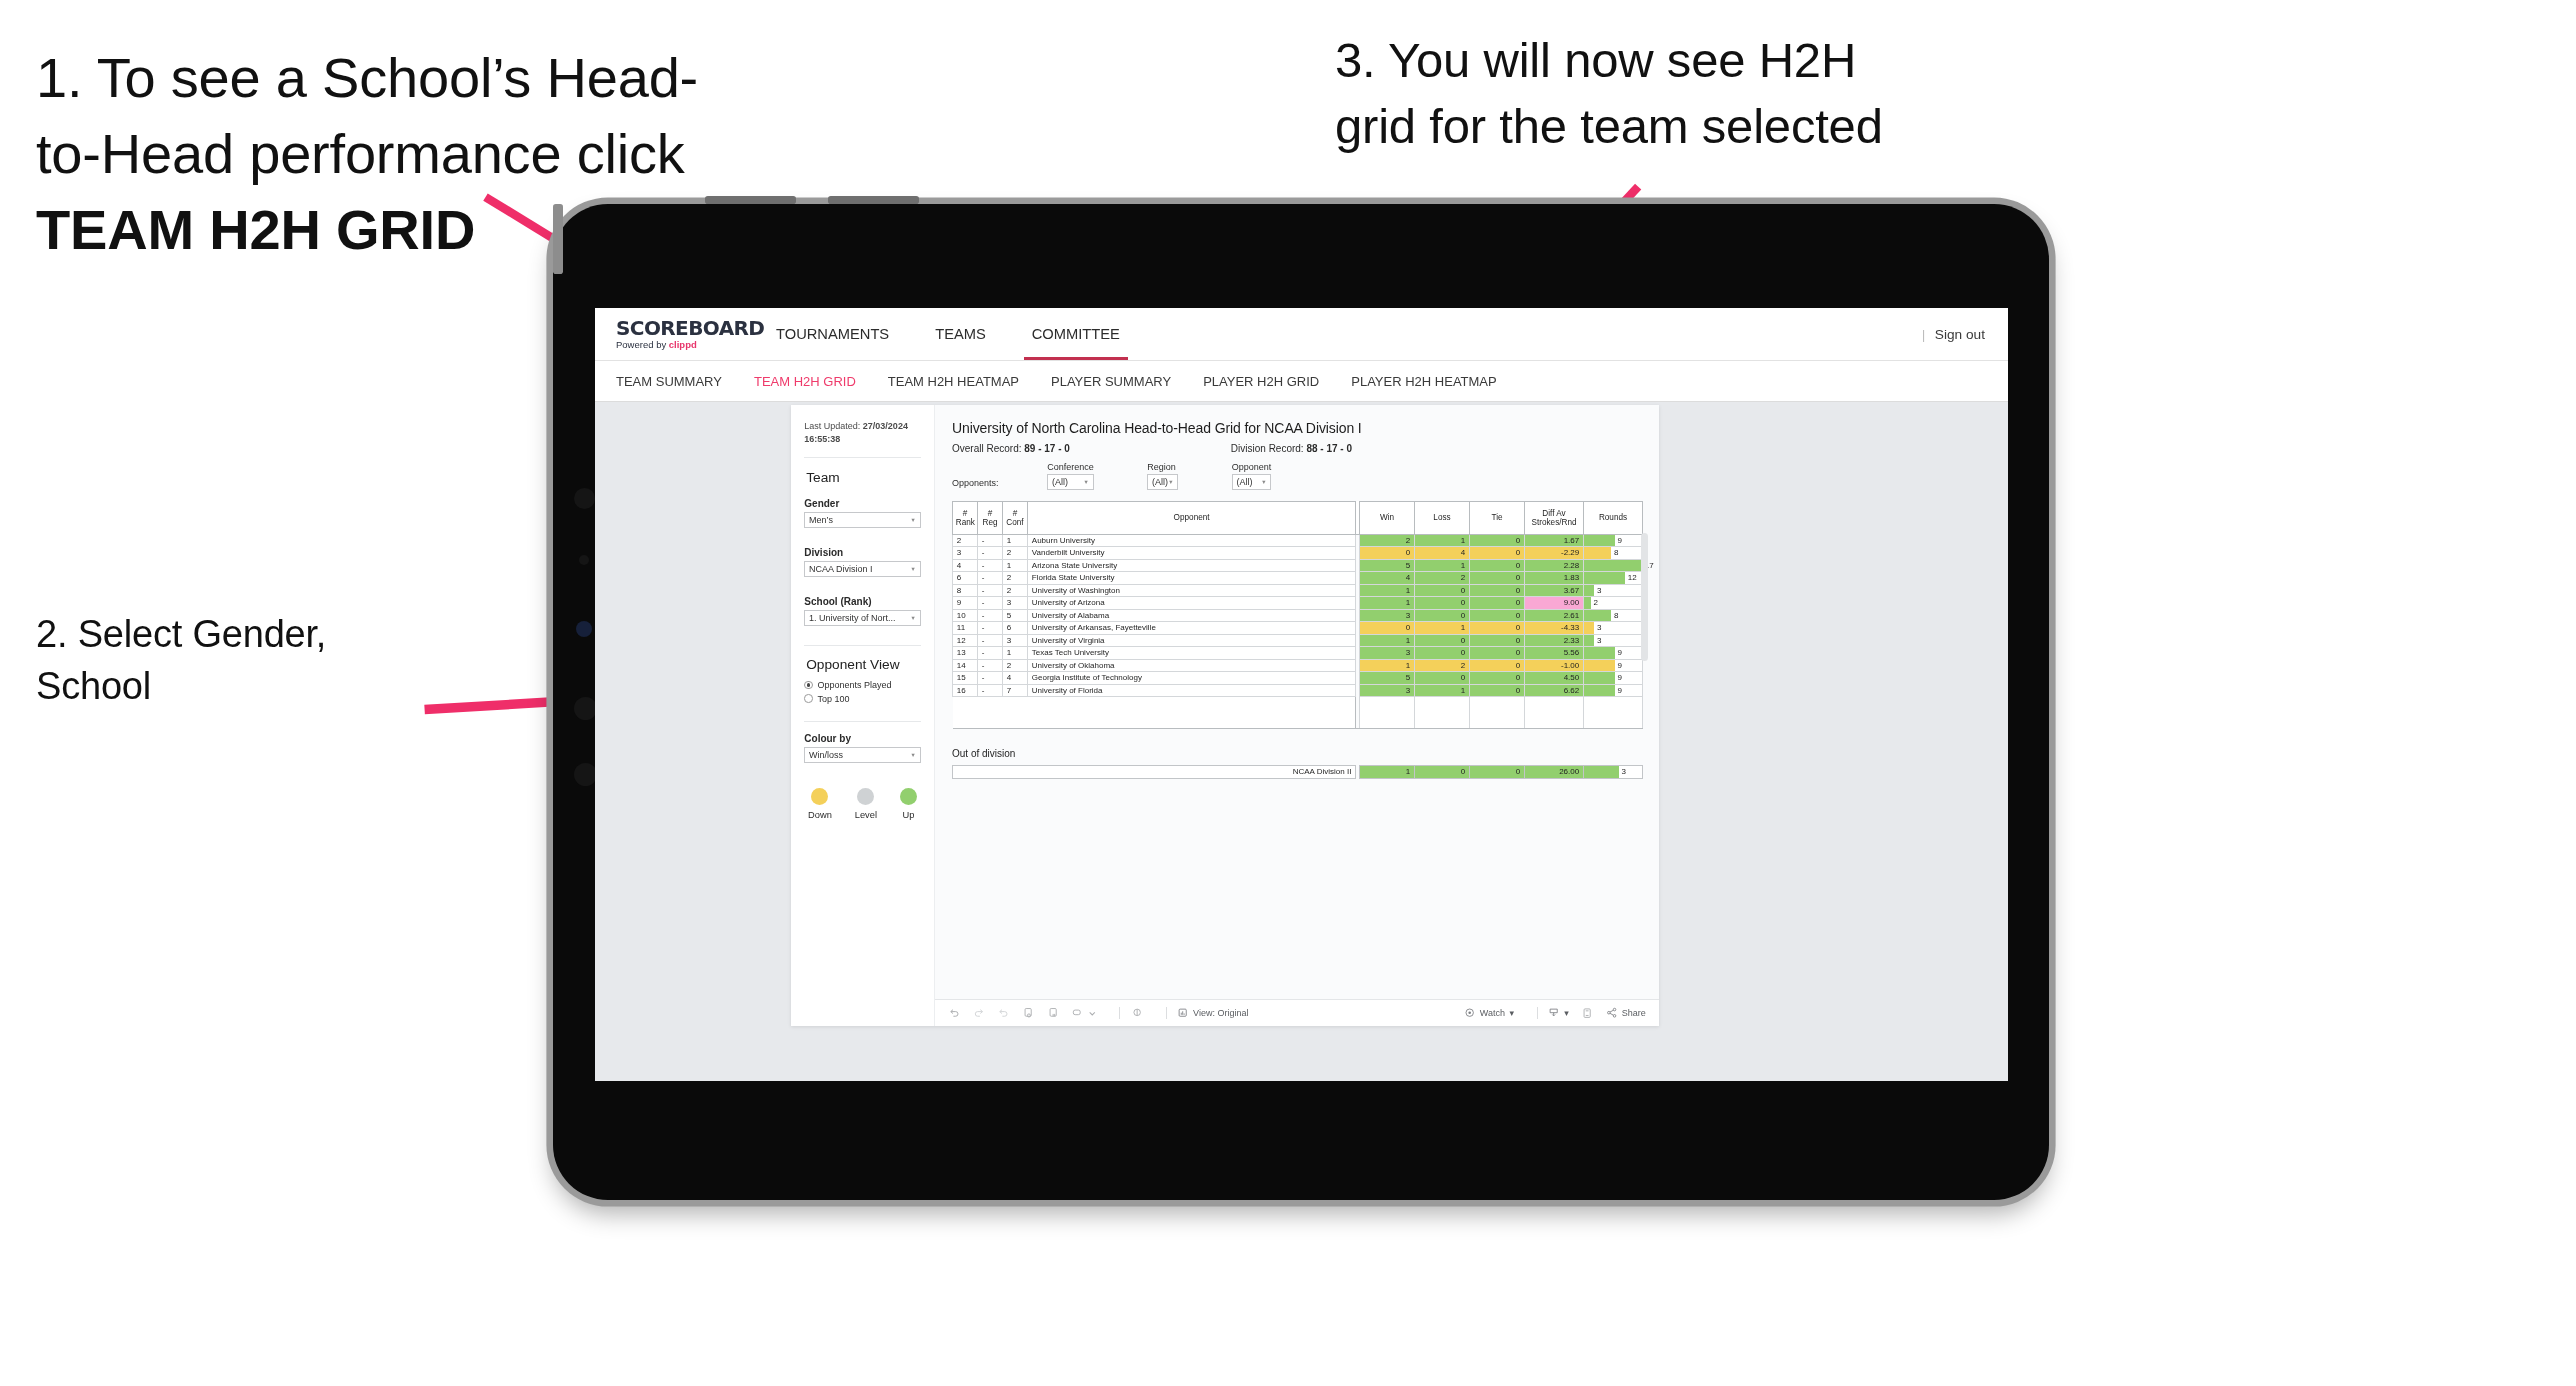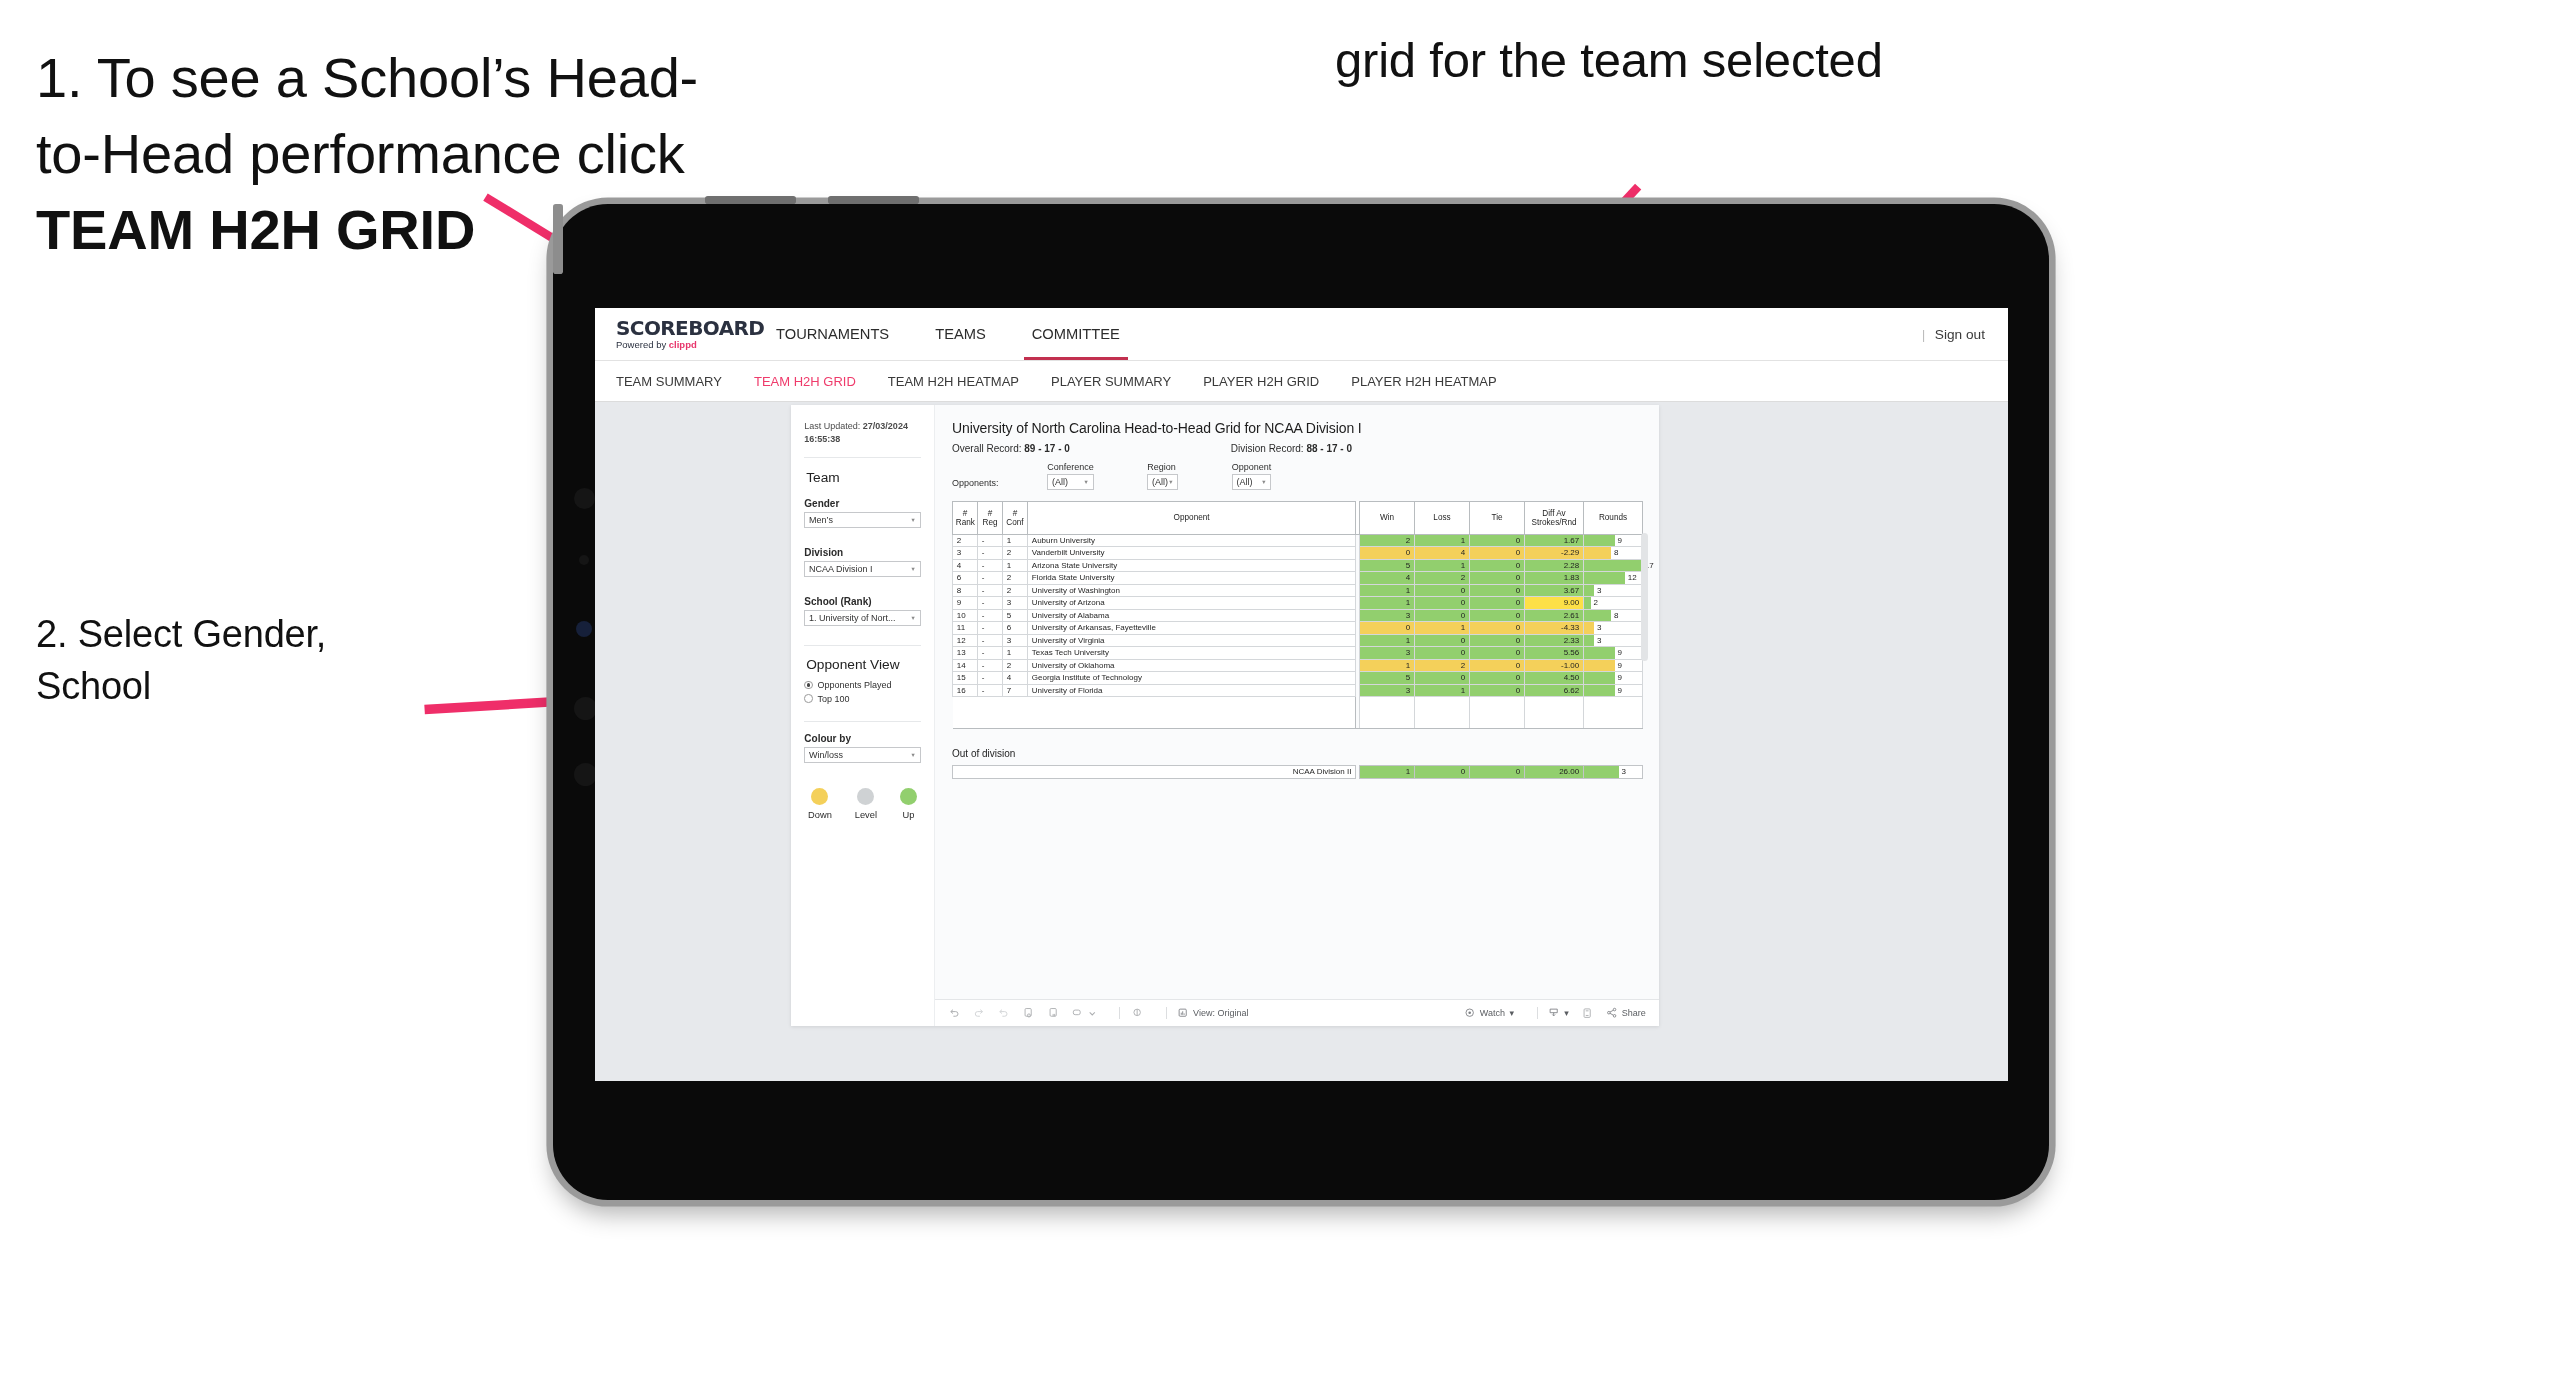--- a/index.html
+++ b/index.html
@@ -147,20 +147,21 @@
   <div>to-Head performance click</div>
   <div><b>TEAM H2H GRID</b></div>
 </div>
 
 <div class="anno" id="anno2">
   <div>2. Select Gender,</div>
   <div>School</div>
 </div>
 
 <div class="anno" id="anno3">
+  <div>3. You will now see H2H</div>
   <div>grid for the team selected</div>
 </div>
 
 <svg class="arrow" id="arr1" style="left:474px;top:180px;" width="313" height="218" viewBox="0 0 330 230">
   <defs>
       <marker id="h1" markerWidth="5" markerHeight="5" refX="2.6" refY="2.5" orient="auto">
     <path d="M0,0 L5,2.5 L0,5 z" fill="#ef2e69"></path>
       </marker>
     </defs>
   <line x1="12" y1="18" x2="270" y2="176" stroke="#ef2e69" stroke-width="9" marker-end="url(#h1)"></line>
@@ -419,21 +420,21 @@
                 </tr>
                 <tr>
                   <td class="c-rank">9</td>
                   <td class="c-reg">-</td>
                   <td class="c-conf">3</td>
                   <td class="c-opp">University of Arizona</td>
                   <td class="gap"></td>
                   <td class="c-num" style="background:#92cf6e">1</td>
                   <td class="c-num" style="background:#92cf6e">0</td>
                   <td class="c-num" style="background:#92cf6e">0</td>
-                  <td class="c-diff" style="background:#fde047">9.00</td>
+                  <td class="c-diff" style="background:#f9a8d4">9.00</td>
                   <td class="c-rounds">
                     <div class="rbar" style="width:11.76470588235294%;background:#92cf6e"></div>
                     <div class="rtxt" style="left:11.76470588235294%">2</div>
                   </td>
                 </tr>
                 <tr>
                   <td class="c-rank">10</td>
                   <td class="c-reg">-</td>
                   <td class="c-conf">5</td>
                   <td class="c-opp">University of Alabama</td>

